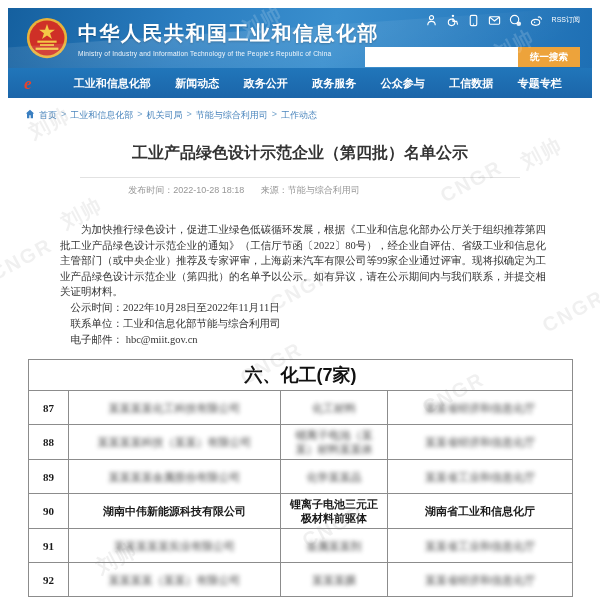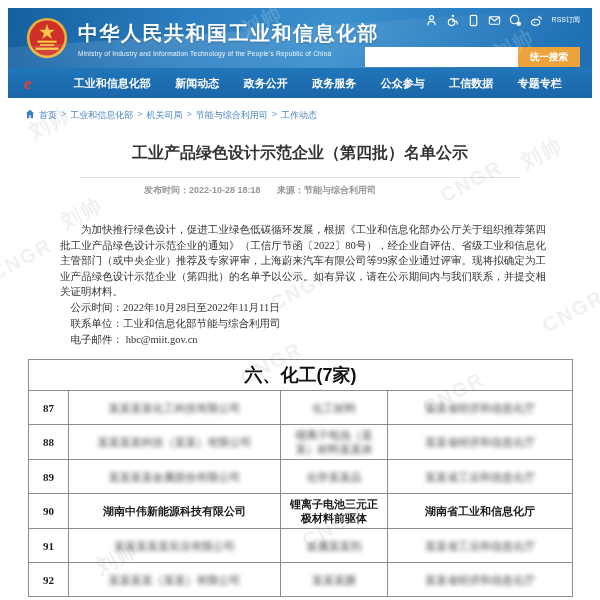--- a/index.html
+++ b/index.html
@@ -49,22 +49,22 @@
   .breadcrumb{
     position:absolute;left:25px;top:109px;display:flex;align-items:flex-start;gap:4px;
     font-size:9px;color:#4b86bd;z-index:2;
   }
   .crumb{cursor:pointer;white-space:nowrap;}
   .crumb-sep{color:#78a6cd;}
   
   .article-title{position:absolute;top:143px;left:0;width:600px;text-align:center;
     font-size:16px;font-weight:bold;color:#333;z-index:2;}
   .title-divider{position:absolute;top:177px;left:80px;width:440px;border-top:1px solid #e2e2e2;}
-  .article-meta{position:absolute;top:184px;left:16px;width:488px;text-align:center;
-    font-size:9px;color:#979797;z-index:2;font-weight:bold;}
+  .article-meta{position:absolute;top:184px;left:0;width:488px;text-align:center;
+    font-size:9px;color:#979797;z-index:2;}
   .article-meta .mgap{display:inline-block;width:14px;}
   .body-text{
     position:absolute;left:60px;top:222px;width:486px;
     font-family:"Liberation Serif","DejaVu Serif",serif;
     font-size:10.5px;line-height:15.5px;color:#333;text-align:justify;z-index:2;
   }
   .para{text-indent:2em;margin:0;}
   .info-line{margin:0;text-indent:1em;line-height:16px;}
   .attach-line{margin:0;text-indent:3.6em;line-height:16px;}
   .attach-link{cursor:pointer;}

